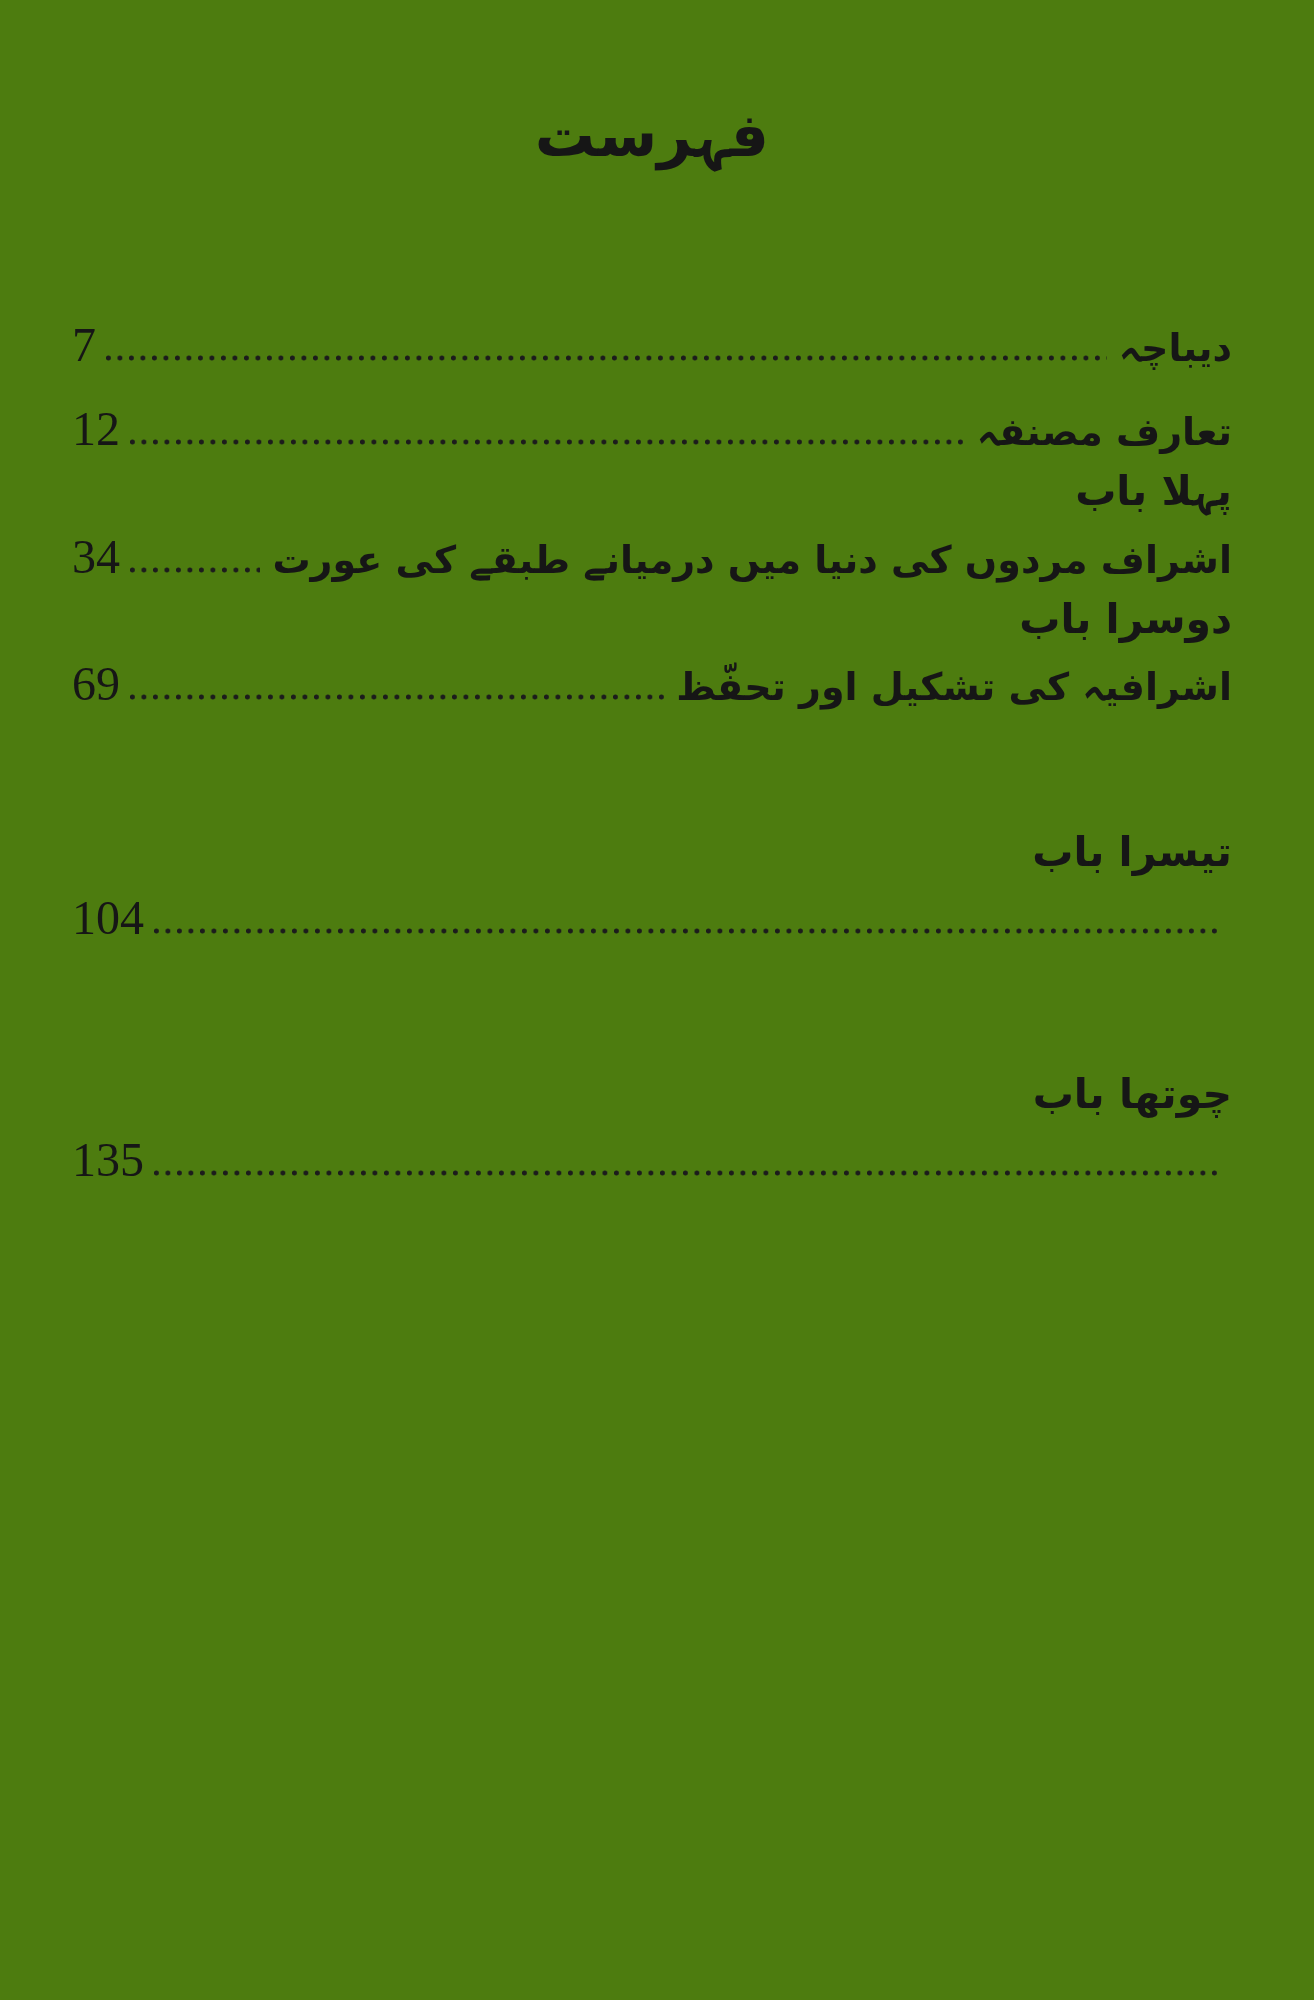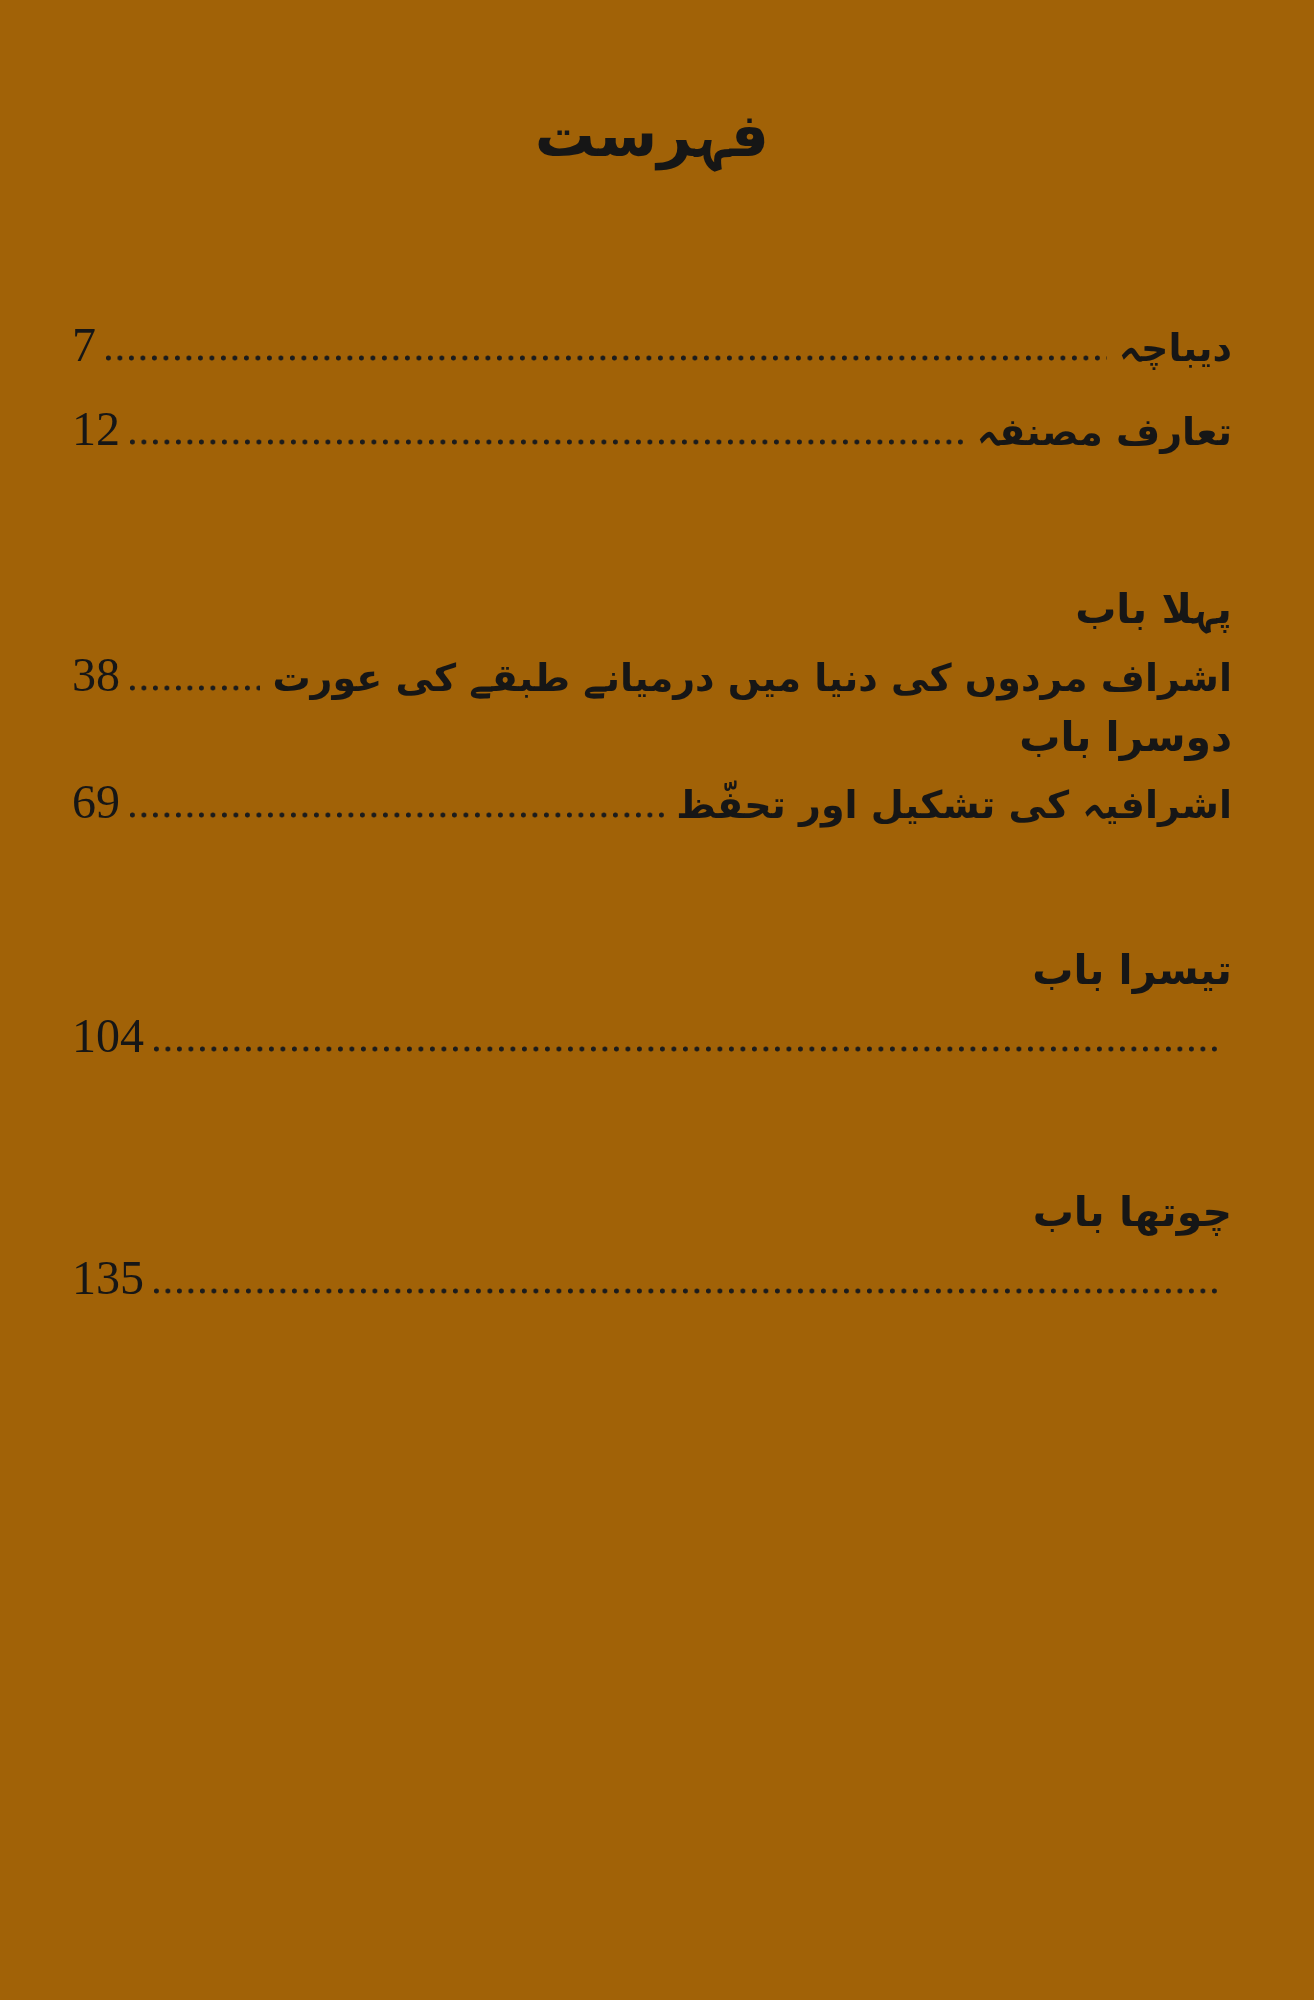--- a/index.html
+++ b/index.html
@@ -5,21 +5,21 @@
   html, body {
     margin: 0;
     padding: 0;
     background: #e8e8e8;
   }
   .page {
     position: relative;
     width: 1314px;
     height: 2000px;
     margin: 0 auto;
-    background: #a16207;
+    background: #4d7c0f;
     box-sizing: border-box;
     padding: 92px 82px 0 72px;
     color: #161616;
     overflow: hidden;
   }
   .title {
     margin: 0;
     text-align: center;
     font-family: "DejaVu Sans", sans-serif;
     font-weight: bold;
@@ -59,21 +59,21 @@
   .chapter-heading {
     margin: 0;
     text-align: right;
     font-family: "DejaVu Sans", sans-serif;
     font-weight: bold;
     font-size: 41px;
     line-height: 1.5;
   }
   .row-front-1   { margin-top: 140px; }
   .row-front-2   { margin-top: 26px; }
-  .heading-ch1   { margin-top: 118px; }
+  .heading-ch1   { }
   .heading-ch2   { }
   .heading-ch3   { margin-top: 106px; }
   .heading-ch4   { margin-top: 120px; }
   .row-chapter   { margin-top: 8px; }
 </style>
 </head>
 <body>
 
 <div class="page">
 
@@ -86,21 +86,21 @@
   </div>
 
   <div class="row row-front-2">
     <span class="num">12</span>
     <span class="leader"></span>
     <span class="entry-title" dir="rtl">تعارف مصنفہ</span>
   </div>
 
   <h2 class="chapter-heading heading-ch1" dir="rtl">پہلا باب</h2>
   <div class="row row-chapter">
-    <span class="num">38</span>
+    <span class="num">34</span>
     <span class="leader"></span>
     <span class="entry-title" dir="rtl">اشراف مردوں کی دنیا میں درمیانے طبقے کی عورت</span>
   </div>
 
   <h2 class="chapter-heading heading-ch2" dir="rtl">دوسرا باب</h2>
   <div class="row row-chapter">
     <span class="num">69</span>
     <span class="leader"></span>
     <span class="entry-title" dir="rtl">اشرافیہ کی تشکیل اور تحفّظ</span>
   </div>

